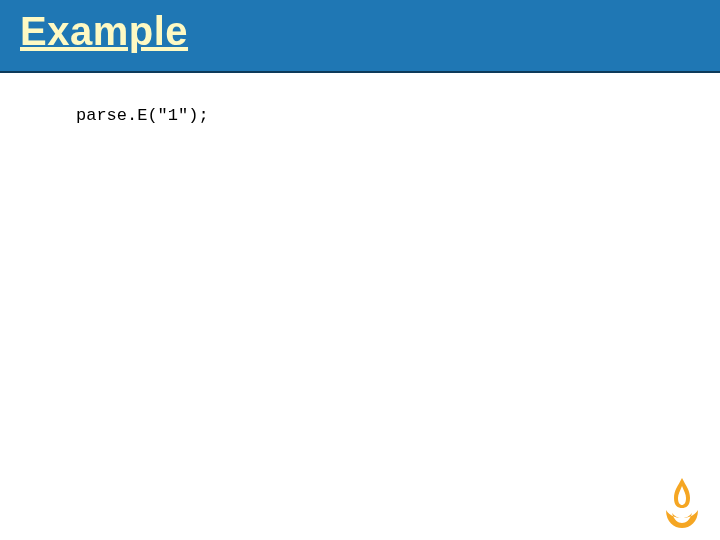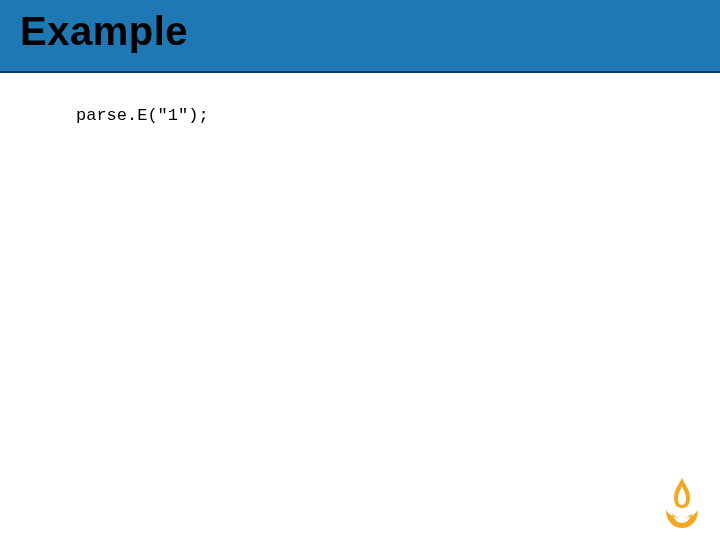--- a/index.html
+++ b/index.html
@@ -11,22 +11,23 @@
     height: 73px;
     background: #1f77b4;
     border-bottom: 2px solid #0d3a5a;
   }
   .title-text {
     position: absolute;
     top: 9px;
     left: 20px;
     font-size: 40px;
     font-weight: bold;
-    color: #000000;
+    color: #fef9c3;
     letter-spacing: 0.5px;
+    text-decoration: underline;
   }
   .body-area {
     position: absolute;
     top: 106px;
     left: 76px;
     right: 40px;
     font-family: "Courier New", Courier, monospace;
     font-size: 17px;
     color: #000;
     white-space: pre-wrap;

